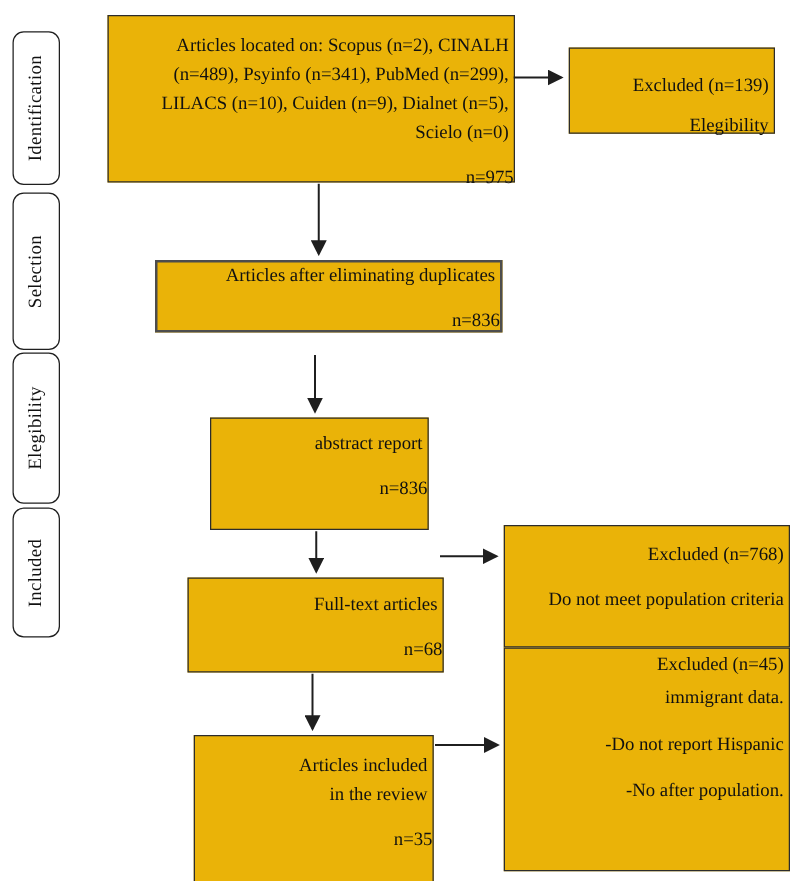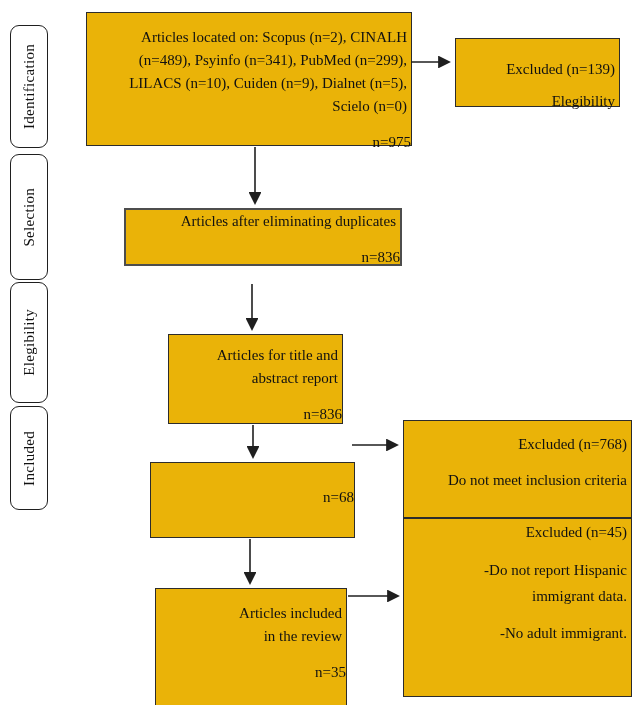--- a/index.html
+++ b/index.html
@@ -97,50 +97,50 @@
     <div class="line">Scielo (n=0)</div>
     <div class="count">n=975</div>
   </div>
 
   <div class="box box-2">
     <div class="line">Articles after eliminating duplicates</div>
     <div class="count">n=836</div>
   </div>
 
   <div class="box box-3">
-    <div class="line">Articles for title and</div>
     <div class="line">abstract report</div>
     <div class="count">n=836</div>
   </div>
 
   <div class="box box-4">
+    <div class="line">Full-text articles</div>
     <div class="count">n=68</div>
   </div>
 
   <div class="box box-5">
     <div class="line">Articles included</div>
     <div class="line">in the review</div>
     <div class="count">n=35</div>
   </div>
 
   <div class="box box-e1">
     <div class="line">Excluded (n=139)</div>
     <div class="line count-gap">Elegibility</div>
   </div>
 
   <div class="box box-e2">
     <div class="line">Excluded (n=768)</div>
-    <div class="line count-gap">Do not meet inclusion criteria</div>
+    <div class="line count-gap">Do not meet population criteria</div>
   </div>
 
   <div class="box box-e3">
     <div class="line">Excluded (n=45)</div>
+    <div class="line">immigrant data.</div>
     <div class="line gap-lg">-Do not report Hispanic</div>
-    <div class="line">immigrant data.</div>
-    <div class="line gap-md">-No adult immigrant.</div>
+    <div class="line gap-md">-No after population.</div>
   </div>
 
   <svg class="arrows" viewBox="0 0 636 705" xmlns="http://www.w3.org/2000/svg">
     <defs>
       <marker id="ah" viewBox="0 0 10 10" refX="8.5" refY="5" markerWidth="8" markerHeight="8" orient="auto-start-reverse">
         <path d="M0,0 L10,5 L0,10 z" fill="#1f1f1f"></path>
       </marker>
     </defs>
     <line x1="255" y1="147" x2="255" y2="203" marker-end="url(#ah)"></line>
     <line x1="252" y1="284" x2="252" y2="329" marker-end="url(#ah)"></line>

